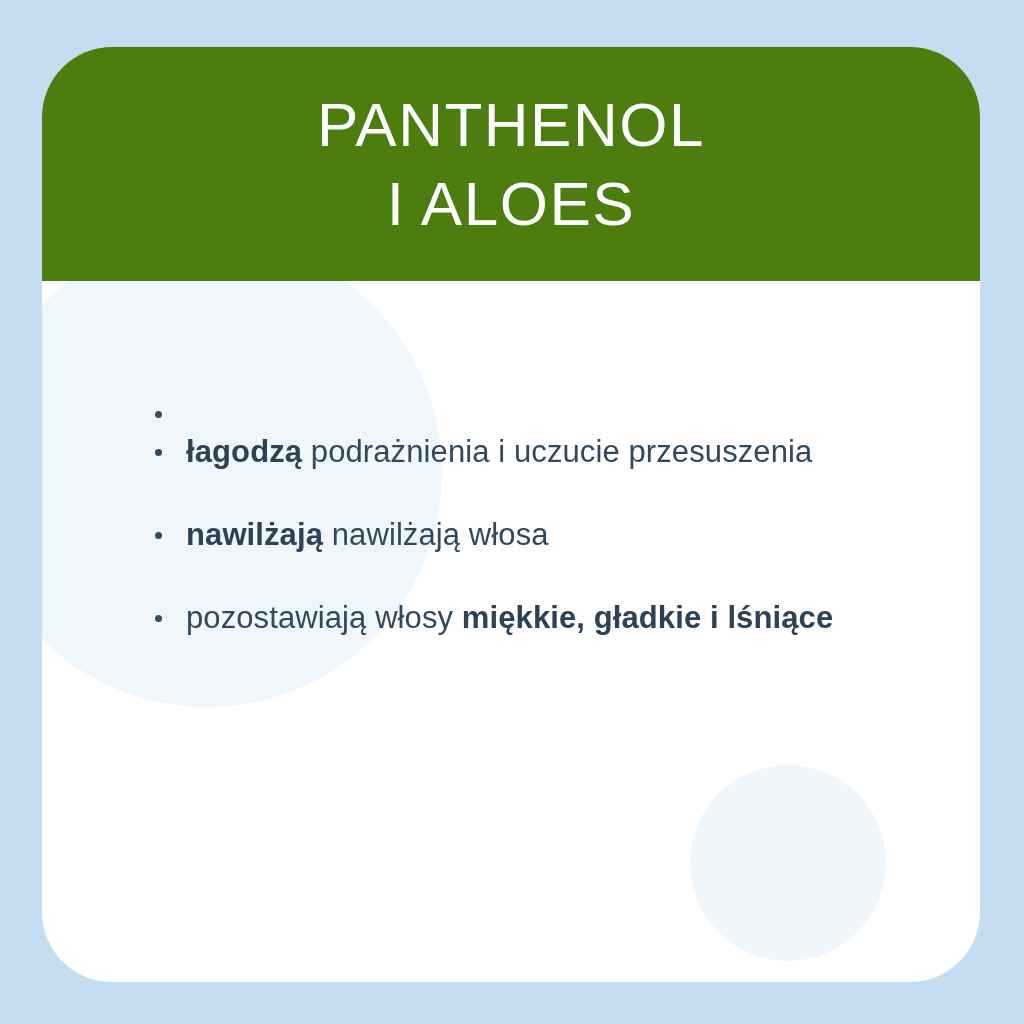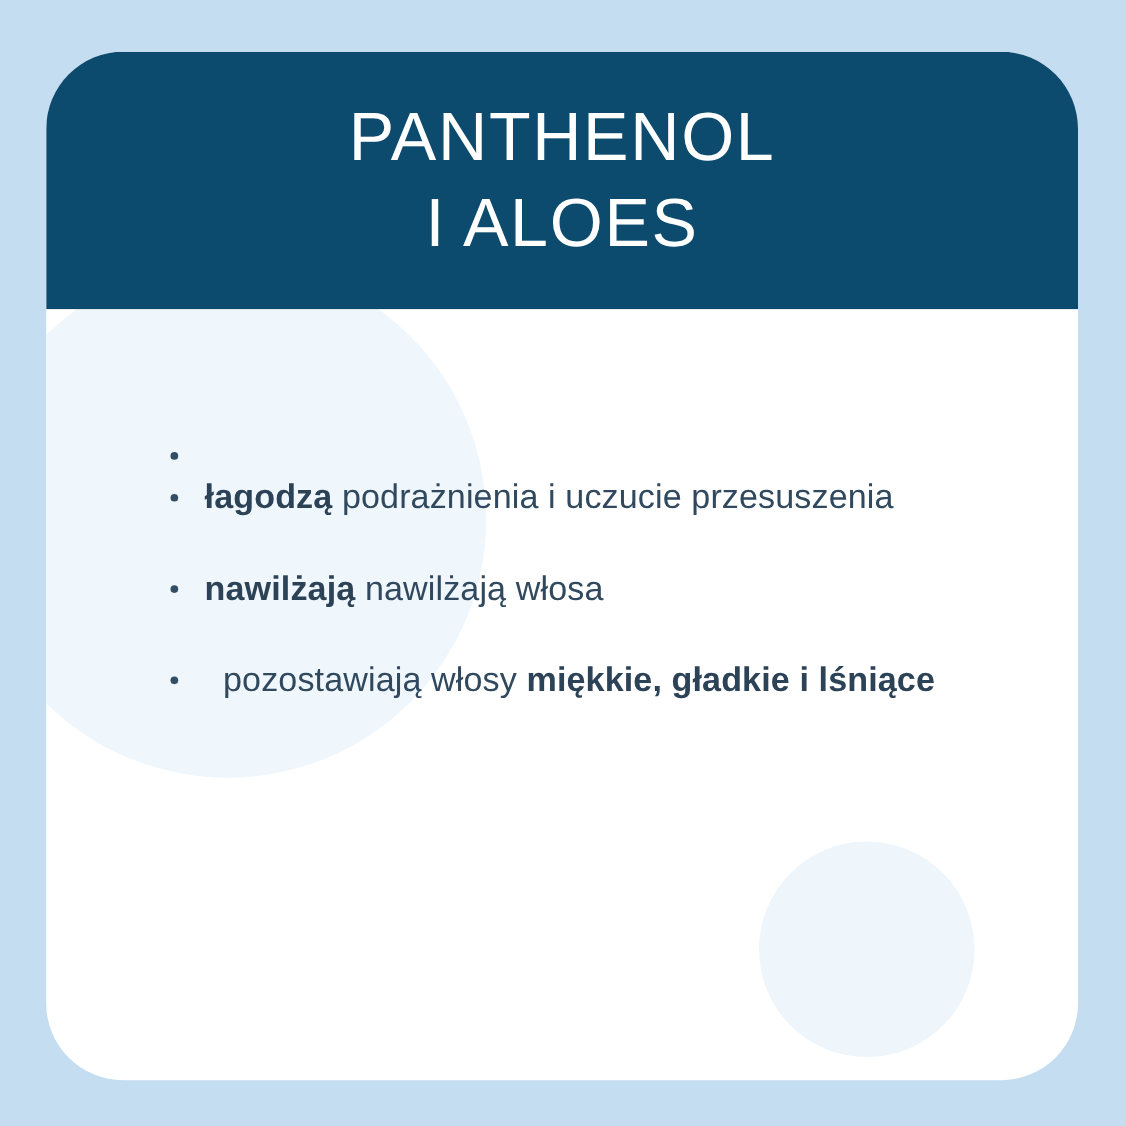--- a/index.html
+++ b/index.html
@@ -33,21 +33,21 @@
     overflow: hidden;
   }
 
   
   #header {
     position: absolute;
     left: 0;
     top: 0;
     width: 100%;
     height: 234px;
-    background: #0c4a6e;
+    background: #4d7c0f;
     display: flex;
     flex-direction: column;
     align-items: center;
     justify-content: center;
   }
   .title-line {
     color: #ffffff;
     font-size: 62px;
     font-weight: 300;
     letter-spacing: 1.5px;
@@ -81,21 +81,21 @@
     position: absolute;
     left: 108px;
     top: 345px;
     width: 700px;
   }
   .bullet-row {
     position: relative;
     padding-left: 36px;
     margin-bottom: 38px;
   }
-  .bullet-row:last-child { margin-bottom: 0; text-align: right; }
+  .bullet-row:last-child { margin-bottom: 0; }
   .bullet-dot {
     position: absolute;
     left: 5px;
     top: 19px;
     width: 7px;
     height: 7px;
     border-radius: 50%;
     background: #334d63;
   }
   .bullet-text {

